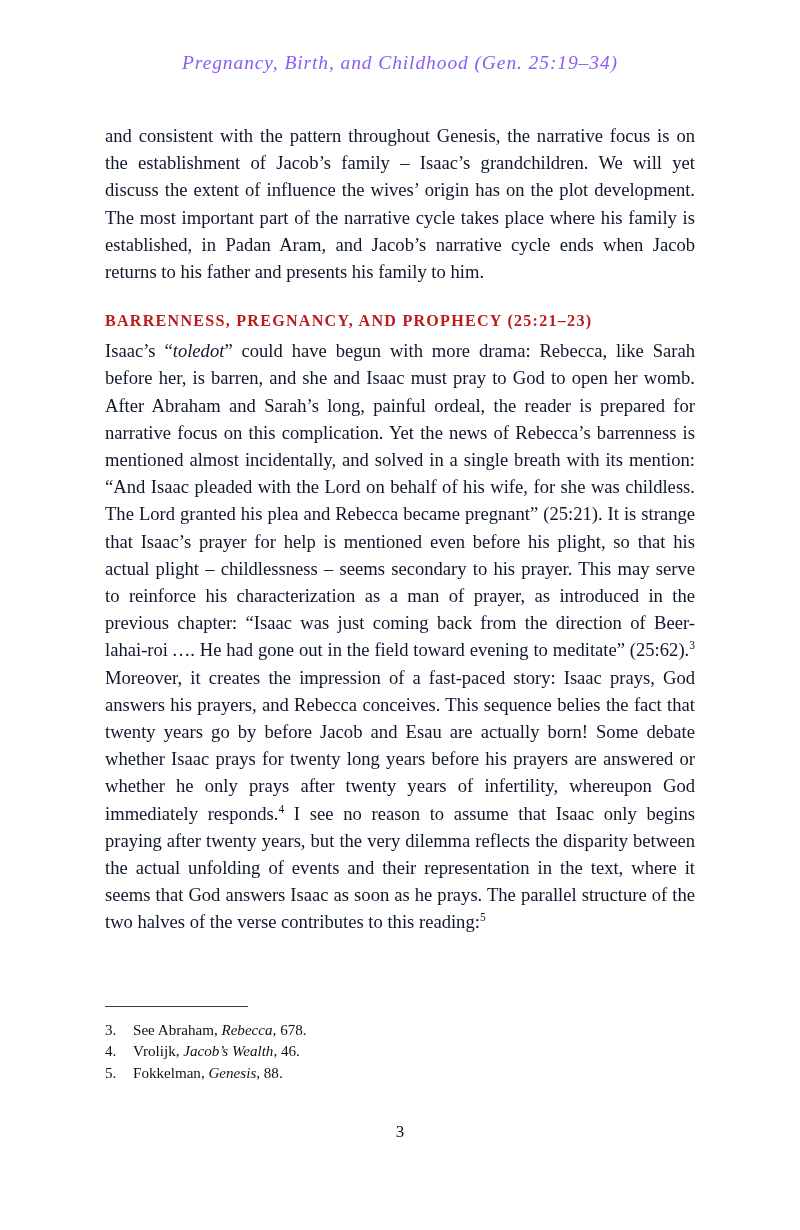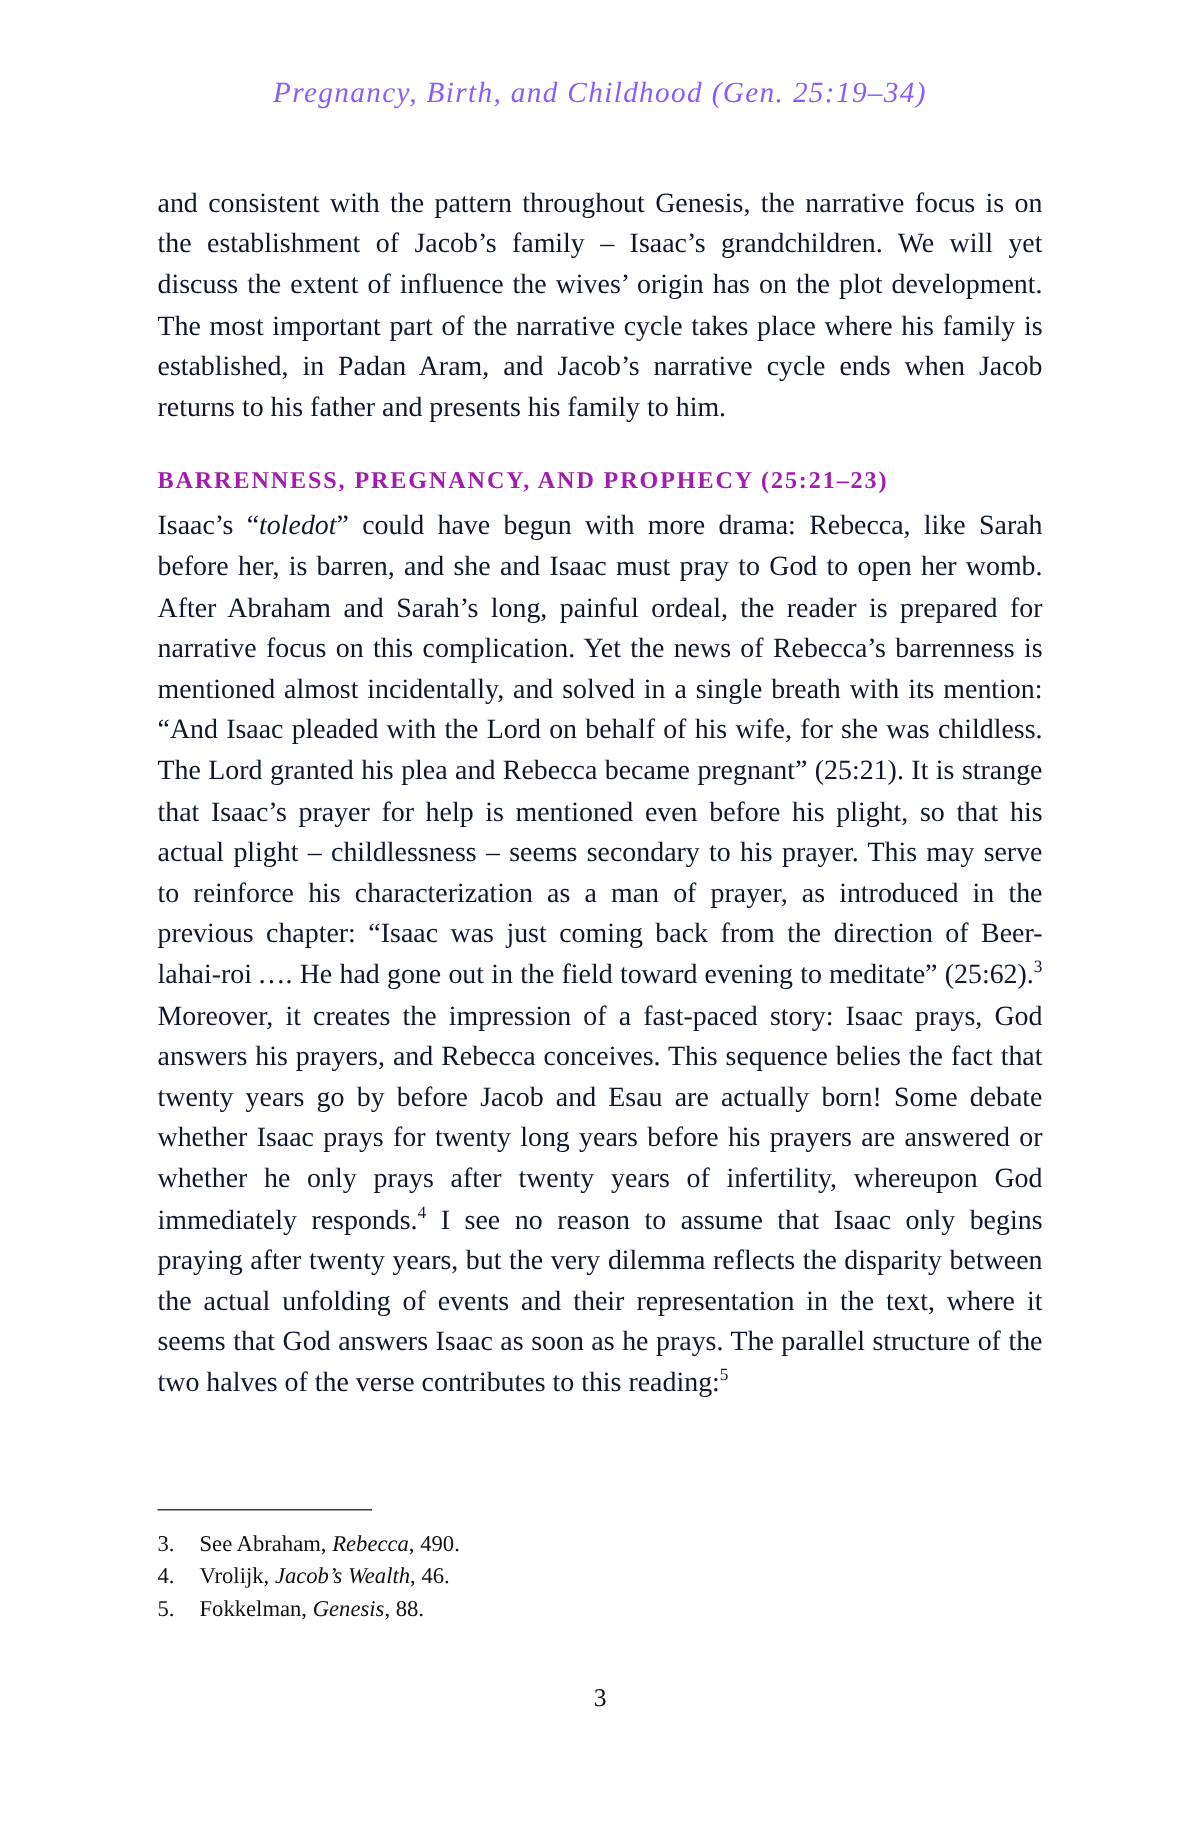--- a/index.html
+++ b/index.html
@@ -56,21 +56,21 @@
     hyphens: none;
     color: #0f172a;
   }
 
   .section-head {
     margin: 22px 0 3px 0;
     font-size: 16.1px;
     font-weight: bold;
     letter-spacing: 1.25px;
     line-height: 27px;
-    color: #a21caf;
+    color: #b91c1c;
     text-align: left;
     white-space: nowrap;
   }
 
   .it { font-style: italic; }
 
   sup.fn {
     font-size: 0.62em;
     vertical-align: super;
     line-height: 0;
@@ -131,21 +131,21 @@
       <span>Isaac’s “</span><span class="it">toledot</span><span>” could have begun with more drama: Rebecca, like Sarah before her, is barren, and she and Isaac must pray to God to open her womb. After Abraham and Sarah’s long, painful ordeal, the reader is prepared for narrative focus on this complication. Yet the news of Rebecca’s barrenness is mentioned almost incidentally, and solved in a single breath with its mention: “And Isaac pleaded with the Lord on behalf of his wife, for she was childless. The Lord granted his plea and Rebecca became pregnant” (25:21). It is strange that Isaac’s prayer for help is mentioned even before his plight, so that his actual plight – childlessness – seems secondary to his prayer. This may serve to reinforce his characterization as a man of prayer, as introduced in the previous chapter: “Isaac was just coming back from the direction of Beer-lahai-roi …. He had gone out in the field toward evening to meditate” (25:62).</span><sup class="fn">3</sup><span> Moreover, it creates the impression of a fast-paced story: Isaac prays, God answers his prayers, and Rebecca conceives. This sequence belies the fact that twenty years go by before Jacob and Esau are actually born! Some debate whether Isaac prays for twenty long years before his prayers are answered or whether he only prays after twenty years of infertility, whereupon God immediately responds.</span><sup class="fn">4</sup><span> I see no reason to assume that Isaac only begins praying after twenty years, but the very dilemma reflects the disparity between the actual unfolding of events and their representation in the text, where it seems that God answers Isaac as soon as he prays. The parallel structure of the two halves of the verse contributes to this reading:</span><sup class="fn">5</sup>
     </p>
 
   </div>
 
   <div class="footnotes">
     <div class="fn-rule"></div>
 
     <div class="fn-row">
       <span class="fn-num">3.</span>
-      <span class="fn-text"><span>See Abraham, </span><span class="it">Rebecca</span><span>, 490.</span></span>
+      <span class="fn-text"><span>See Abraham, </span><span class="it">Rebecca</span><span>, 678.</span></span>
     </div>
 
     <div class="fn-row">
       <span class="fn-num">4.</span>
       <span class="fn-text"><span>Vrolijk, </span><span class="it">Jacob’s Wealth</span><span>, 46.</span></span>
     </div>
 
     <div class="fn-row">
       <span class="fn-num">5.</span>
       <span class="fn-text"><span>Fokkelman, </span><span class="it">Genesis</span><span>, 88.</span></span>

